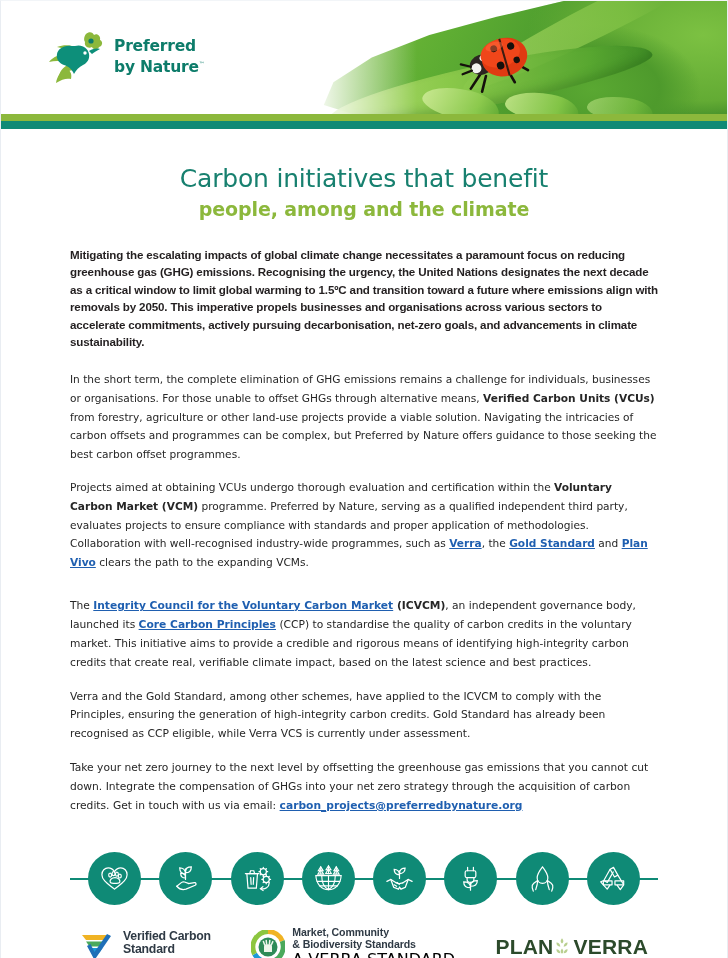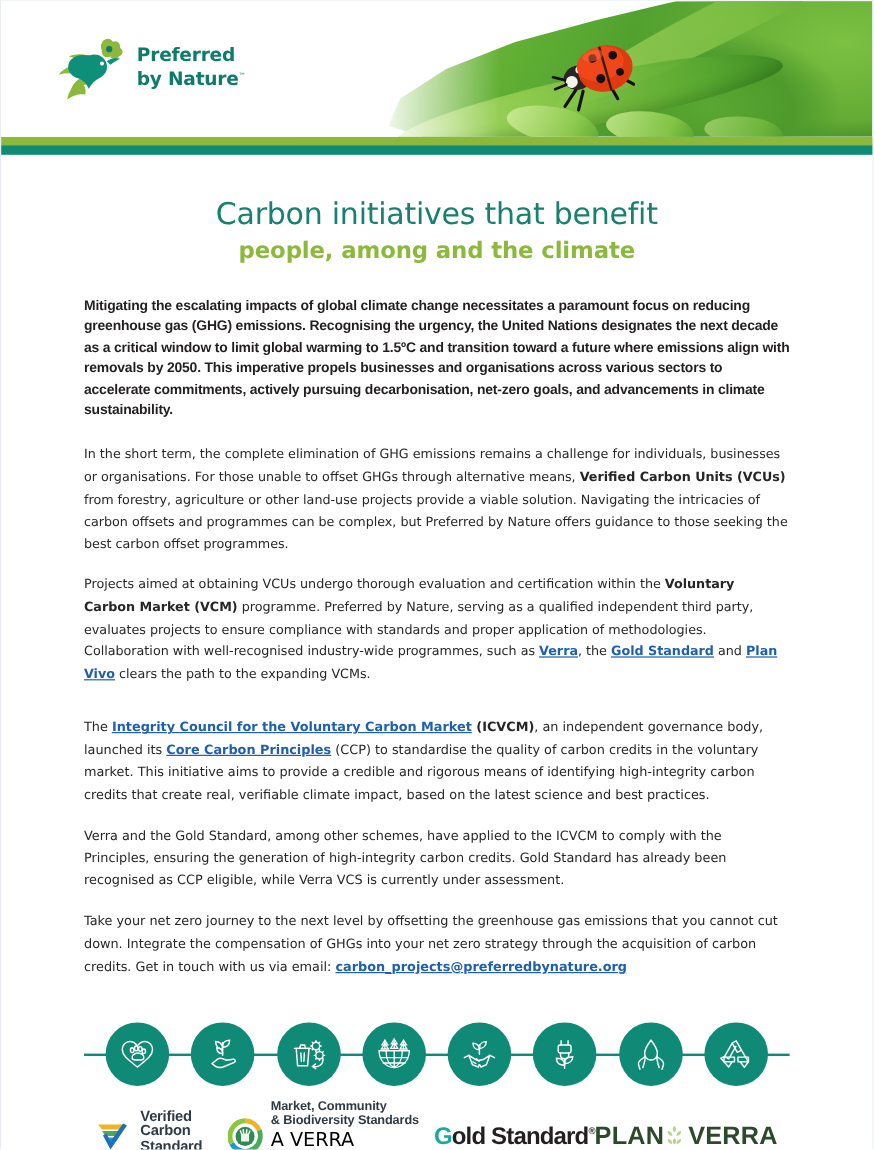--- a/index.html
+++ b/index.html
@@ -466,21 +466,20 @@
           <path d="M13 22 L13 16.5 C13 15 14 14.2 15 14.2 L19 14.2 C20 14.2 21 15 21 16.5 L21 22 Z" fill="#eef6ea"></path>
           <path d="M13.6 14.8 L12.4 11.4 M15.6 14 L15.2 10.4 M18.4 14 L18.8 10.4 M20.4 14.8 L21.8 11.6" stroke="#eef6ea" stroke-width="1.5" stroke-linecap="round"></path>
         </svg>
         <div class="ccb-text">
           <span class="l1">Market, Community</span>
           <span class="l1">&amp; Biodiversity Standards</span>
           <span class="l2"><span class="vb">A VERRA</span> <span>STANDARD</span></span>
         </div>
       </div>
 
-      <div class="gold"><span class="g">G</span><span>old Standard</span><span class="reg">®</span></div>
 
       <div class="planvivo">
         <span>PLAN</span>
         <svg width="20" height="20" viewBox="0 0 20 20">
           <g fill="#b9cf8f">
             <path d="M9 1.2 C7.2 3 7.2 5 9 6.6 C10.8 5 10.8 3 9 1.2 Z"></path>
             <path d="M3.4 5.6 C3.4 8.1 4.8 9.6 7.3 9.7 C7.2 7.2 5.9 5.7 3.4 5.6 Z"></path>
             <path d="M14.6 5.6 C12.1 5.7 10.8 7.2 10.7 9.7 C13.2 9.6 14.6 8.1 14.6 5.6 Z"></path>
             <path d="M3.4 12.2 C3.4 14.7 4.8 16.2 7.3 16.3 C7.2 13.8 5.9 12.3 3.4 12.2 Z"></path>
             <path d="M14.6 12.2 C12.1 12.3 10.8 13.8 10.7 16.3 C13.2 16.2 14.6 14.7 14.6 12.2 Z"></path>

